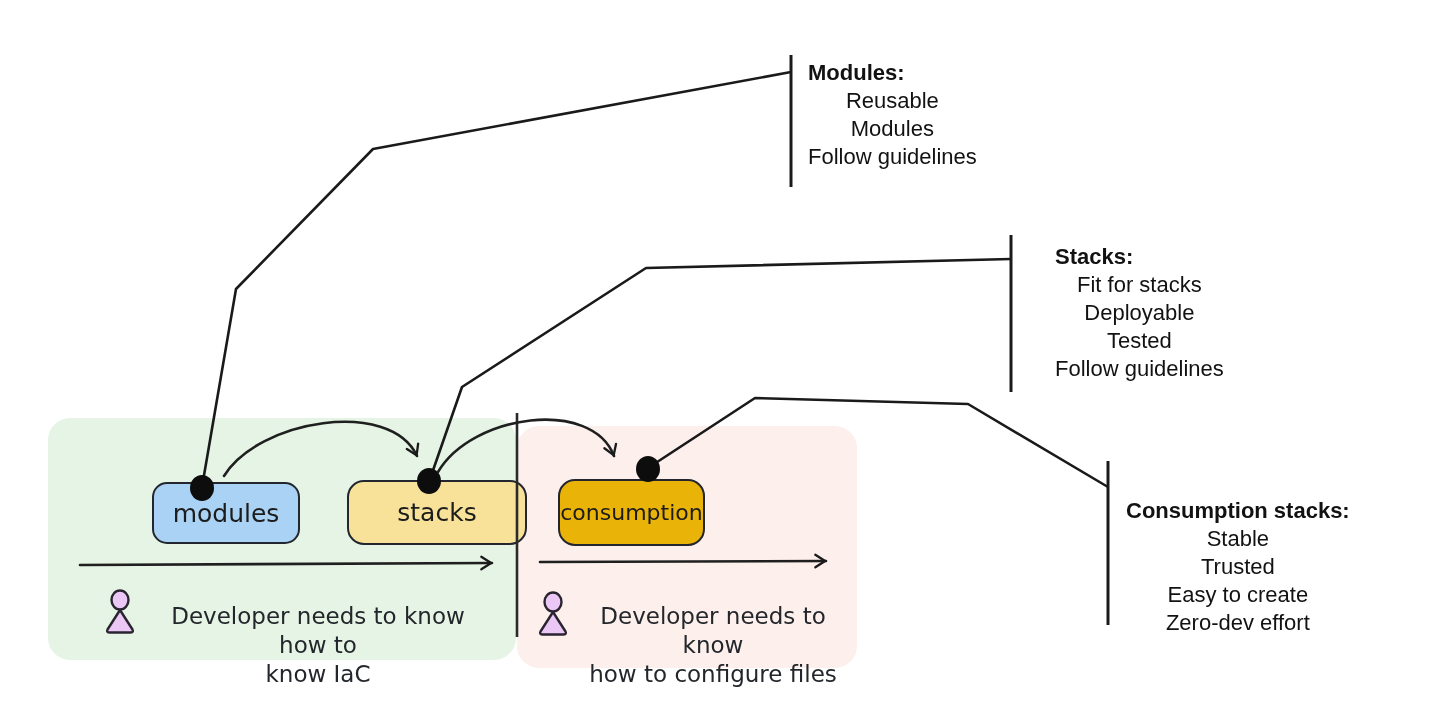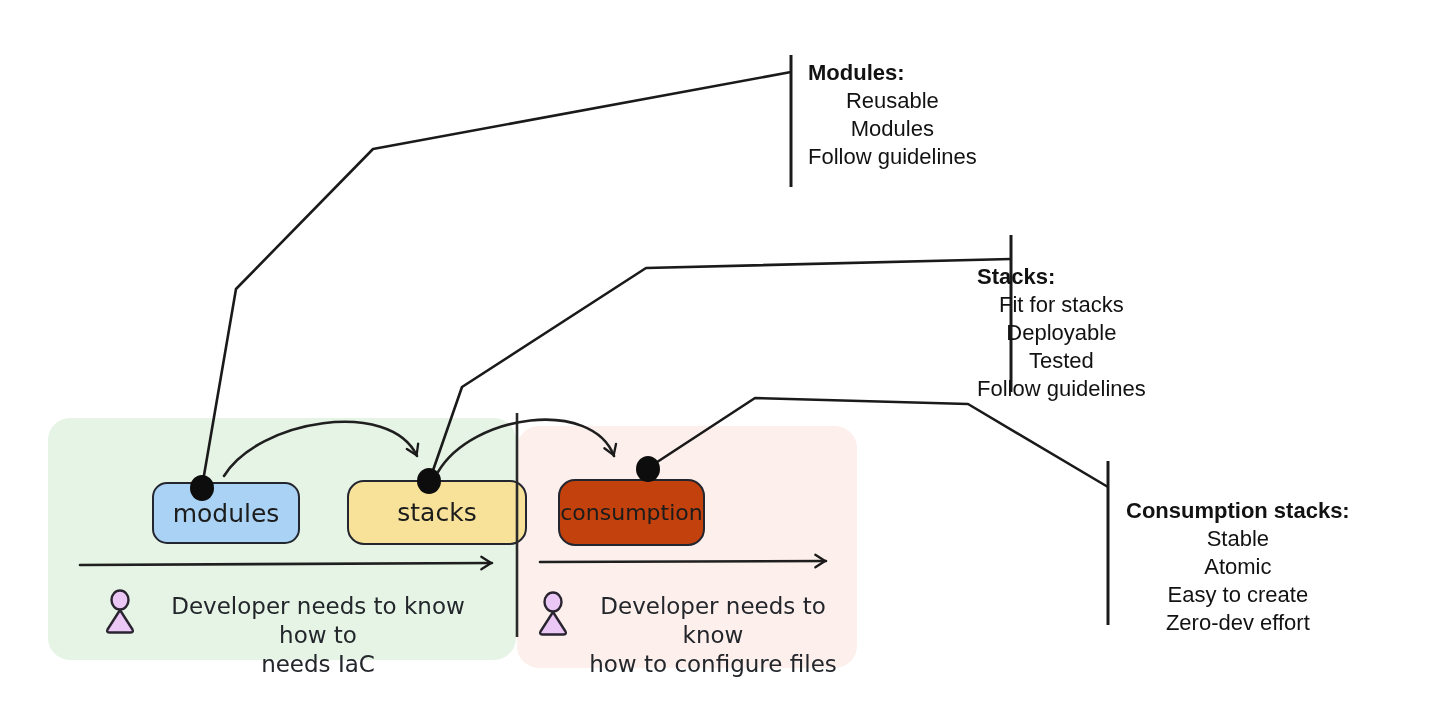--- a/index.html
+++ b/index.html
@@ -20,39 +20,40 @@
   .flow-box{
     position:absolute;
     border:2.5px solid #23262e;
     display:flex;align-items:center;justify-content:center;
     font-family:"DejaVu Sans", sans-serif;
     font-size:25px;color:#1c1c1c;
     box-sizing:border-box;
   }
   #box-modules{left:152px;top:482px;width:148px;height:62px;background:#a9d2f4;border-radius:15px;}
   #box-stacks{left:347px;top:480px;width:180px;height:65px;background:#f8e29a;border-radius:17px;}
-  #box-consumption{left:558px;top:479px;width:147px;height:67px;background:#c2410c;border-radius:17px;font-size:22px;}
+  #box-consumption{left:558px;top:479px;width:147px;height:67px;background:#eab308;border-radius:17px;font-size:22px;}
 
   
   #wires{position:absolute;left:0;top:0;width:1440px;height:716px;pointer-events:none;}
 
   
   .note{position:absolute;line-height:28px;font-size:22px;white-space:nowrap;}
   .note .note-title{font-weight:bold;}
   #note-modules{left:808px;top:59px;}
-  #note-stacks{left:977px;top:243px;margin-top:20px;}
+  #note-stacks{left:1055px;top:243px;}
   #note-consumption{left:1126px;top:497px;}
   .note-item{display:block;text-align:center;}
 
   
   .lane-caption{
     position:absolute;
     font-family:"DejaVu Sans", sans-serif;
     font-size:23px;line-height:29px;color:#23262b;
     text-align:center;
+    margin-top:10px;
   }
   #caption-left{left:150px;top:592px;width:336px;}
   #caption-right{left:578px;top:592px;width:270px;}
 
   
   .person{position:absolute;width:38px;height:48px;}
 </style>
 </head>
 <body>
 
@@ -111,36 +112,36 @@
     <span class="note-title">Stacks:</span>
     <span class="note-item">Fit for stacks</span>
     <span class="note-item">Deployable</span>
     <span class="note-item">Tested</span>
     <span class="note-item">Follow guidelines</span>
   </div>
 
   <div class="note" id="note-consumption">
     <span class="note-title">Consumption stacks:</span>
     <span class="note-item">Stable</span>
-    <span class="note-item">Atomic</span>
+    <span class="note-item">Trusted</span>
     <span class="note-item">Easy to create</span>
     <span class="note-item">Zero-dev effort</span>
   </div>
 
   <svg class="person" style="left:102px;top:589px;" viewBox="0 0 38 48">
     <ellipse cx="18" cy="11" rx="8.5" ry="9.5" fill="#ebc7f6" stroke="#2a2430" stroke-width="2.4"></ellipse>
     <path d="M18,21 L30.5,40.5 Q32,43.5 28,43.5 L8,43.5 Q4,43.5 5.5,40.5 Z" fill="#ebc7f6" stroke="#2a2430" stroke-width="2.4" stroke-linejoin="round"></path>
   </svg>
   <svg class="person" style="left:535px;top:591px;" viewBox="0 0 38 48">
     <ellipse cx="18" cy="11" rx="8.5" ry="9.5" fill="#ebc7f6" stroke="#2a2430" stroke-width="2.4"></ellipse>
     <path d="M18,21 L30.5,40.5 Q32,43.5 28,43.5 L8,43.5 Q4,43.5 5.5,40.5 Z" fill="#ebc7f6" stroke="#2a2430" stroke-width="2.4" stroke-linejoin="round"></path>
   </svg>
 
   <div class="lane-caption" id="caption-left">
     <span>Developer needs to know how to</span><br>
-    <span>needs IaC</span>
+    <span>know IaC</span>
   </div>
   <div class="lane-caption" id="caption-right">
     <span>Developer needs to know</span><br>
     <span>how to configure files</span>
   </div>
 
 </div>
 
 </body></html>

